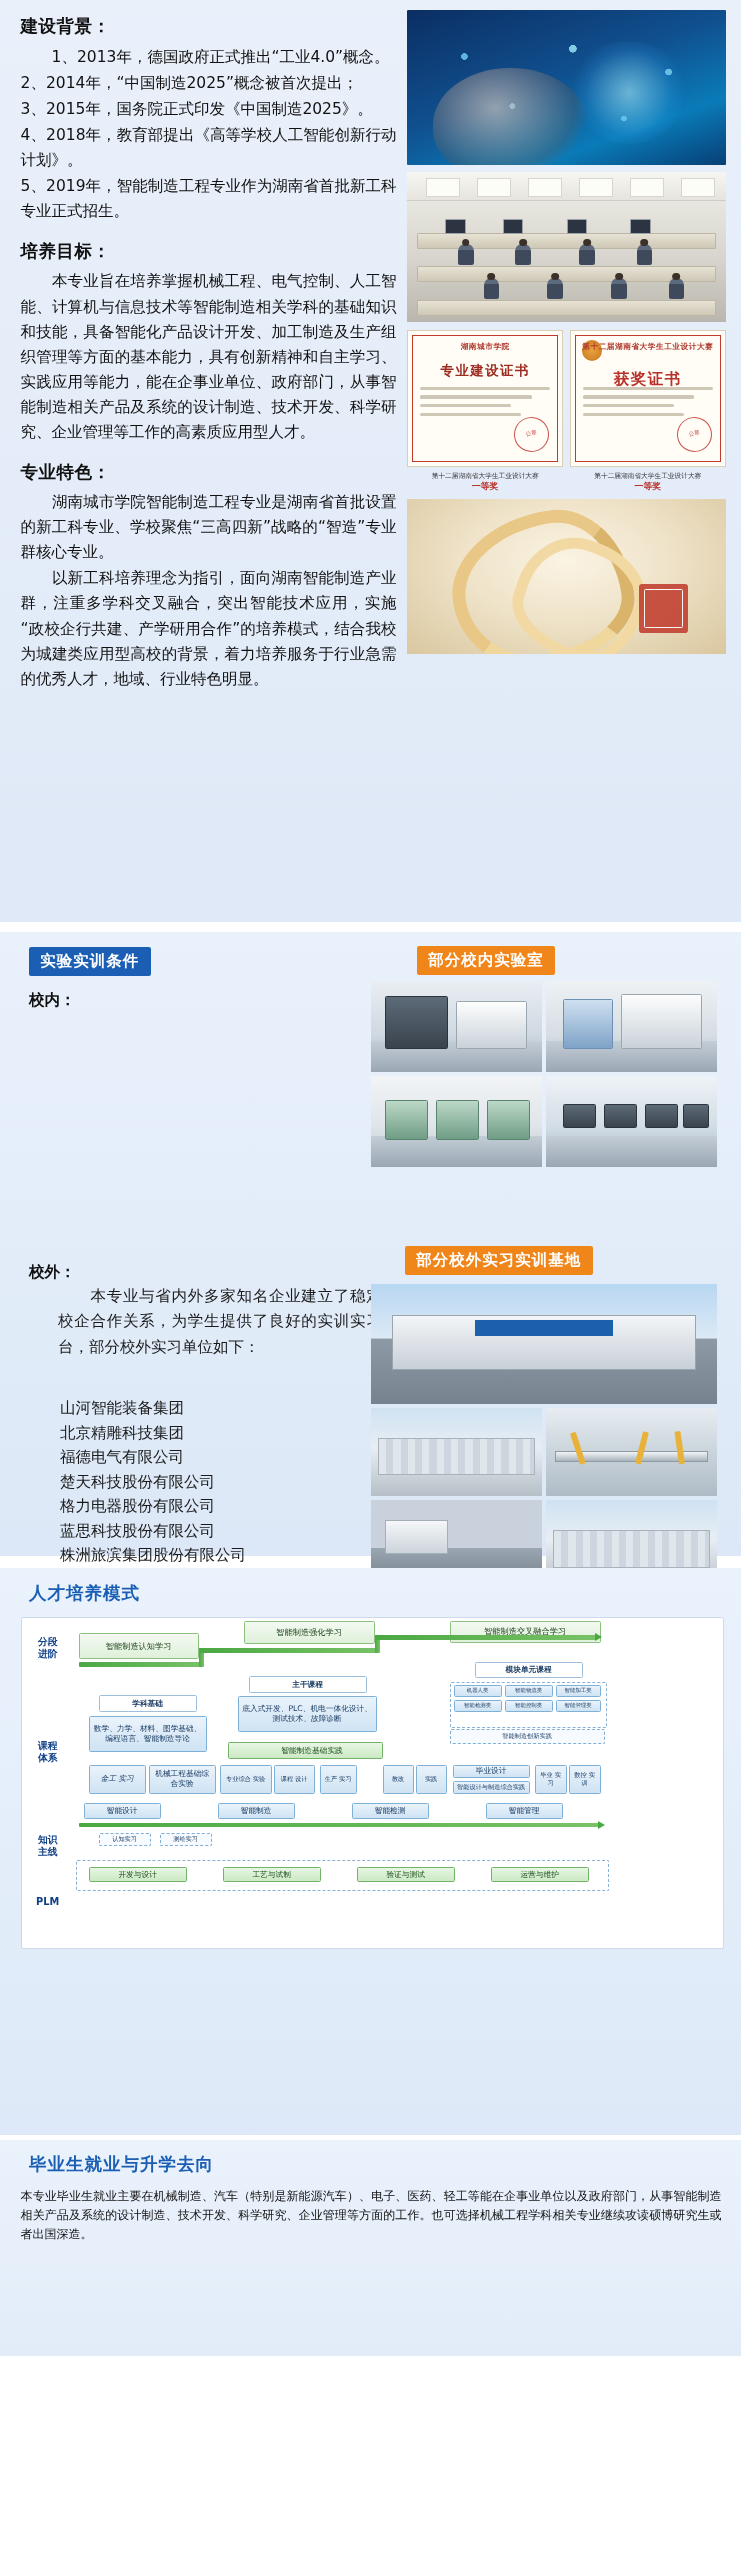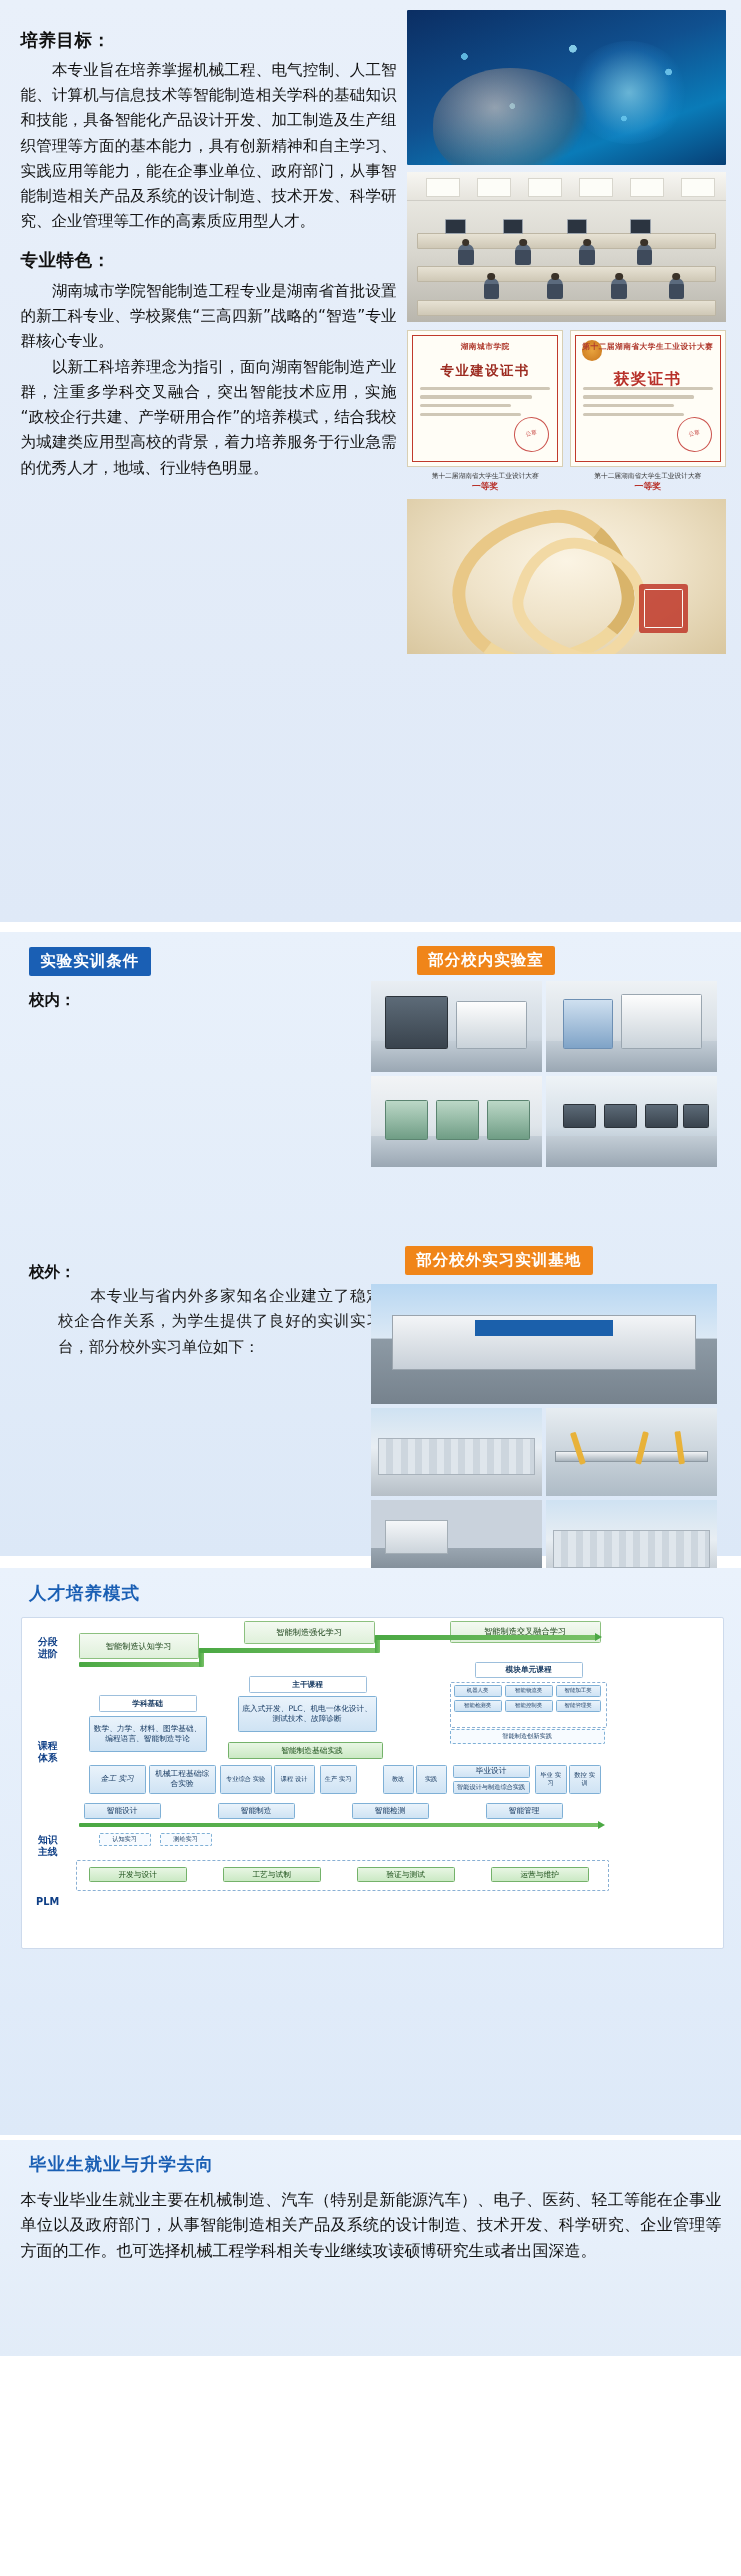--- a/index.html
+++ b/index.html
@@ -477,38 +477,46 @@
     height: 216px;
     background: linear-gradient(180deg,#eaf2fc 0%,#e2ecf8 100%);
     margin-top: 5.2px;
   }
   .s4-title {
     position:absolute; left:29px; top:12.4px;
     font-size:17.5px; font-weight:bold; color:#1a5fb4; letter-spacing:1px;
   }
   .s4-body {
     position:absolute; left:20.6px; top:47px; width:701px;
-    font-size:16px; line-height:1.6; text-align:justify; color:#111;
+    font-size:12px; line-height:1.6; text-align:justify; color:#111;
   }
   .filler {
     width:742px;
     background:#ffffff;
   }
 </style>
 </head>
 <body>
 
 <div class="page">
 
   <section class="sec1">
     <div class="sec1-inner">
 
       <div class="txtcol">
 
         <div class="block">
+          <div class="blk-title">建设背景：</div>
+          <div class="blk-body">
+            <p>　　1、2013年，德国政府正式推出“工业4.0”概念。</p>
+            <p>2、2014年，“中国制造2025”概念被首次提出；</p>
+            <p>3、2015年，国务院正式印发《中国制造2025》。</p>
+            <p>4、2018年，教育部提出《高等学校人工智能创新行动计划》。</p>
+            <p>5、2019年，智能制造工程专业作为湖南省首批新工科专业正式招生。</p>
+          </div>
         </div>
 
         <div class="block">
           <div class="blk-title">培养目标：</div>
           <div class="blk-body">
             <p>　　本专业旨在培养掌握机械工程、电气控制、人工智能、计算机与信息技术等智能制造相关学科的基础知识和技能，具备智能化产品设计开发、加工制造及生产组织管理等方面的基本能力，具有创新精神和自主学习、实践应用等能力，能在企事业单位、政府部门，从事智能制造相关产品及系统的设计制造、技术开发、科学研究、企业管理等工作的高素质应用型人才。</p>
           </div>
         </div>
 
         <div class="block">
@@ -610,20 +618,30 @@
 
     <div class="s2-title">
       <span class="tagbox">实验实训条件</span>
     </div>
 
     <div class="s2-sub1">校内：</div>
 
     <div class="s2-sub2">校外：</div>
     <div class="s2-p2">　　本专业与省内外多家知名企业建立了稳定的校企合作关系，为学生提供了良好的实训实习平台，部分校外实习单位如下：</div>
 
+    <div class="s2-list">
+      <div>山河智能装备集团</div>
+      <div>北京精雕科技集团</div>
+      <div>福德电气有限公司</div>
+      <div>楚天科技股份有限公司</div>
+      <div>格力电器股份有限公司</div>
+      <div>蓝思科技股份有限公司</div>
+      <div>株洲旅滨集团股份有限公司</div>
+      <div>中航飞机起落架有限责任公司</div>
+    </div>
 
     <div class="lab-tag">
       <span class="tagbox tag-orange">部分校内实验室</span>
     </div>
 
     <div class="labgrid">
       <div class="ph lab-ph lab-a">
         <div class="floor"></div>
         <div class="machine dark" style="left:8%;top:16%;width:36%;height:56%"></div>
         <div class="machine" style="left:50%;top:22%;width:40%;height:50%"></div>

